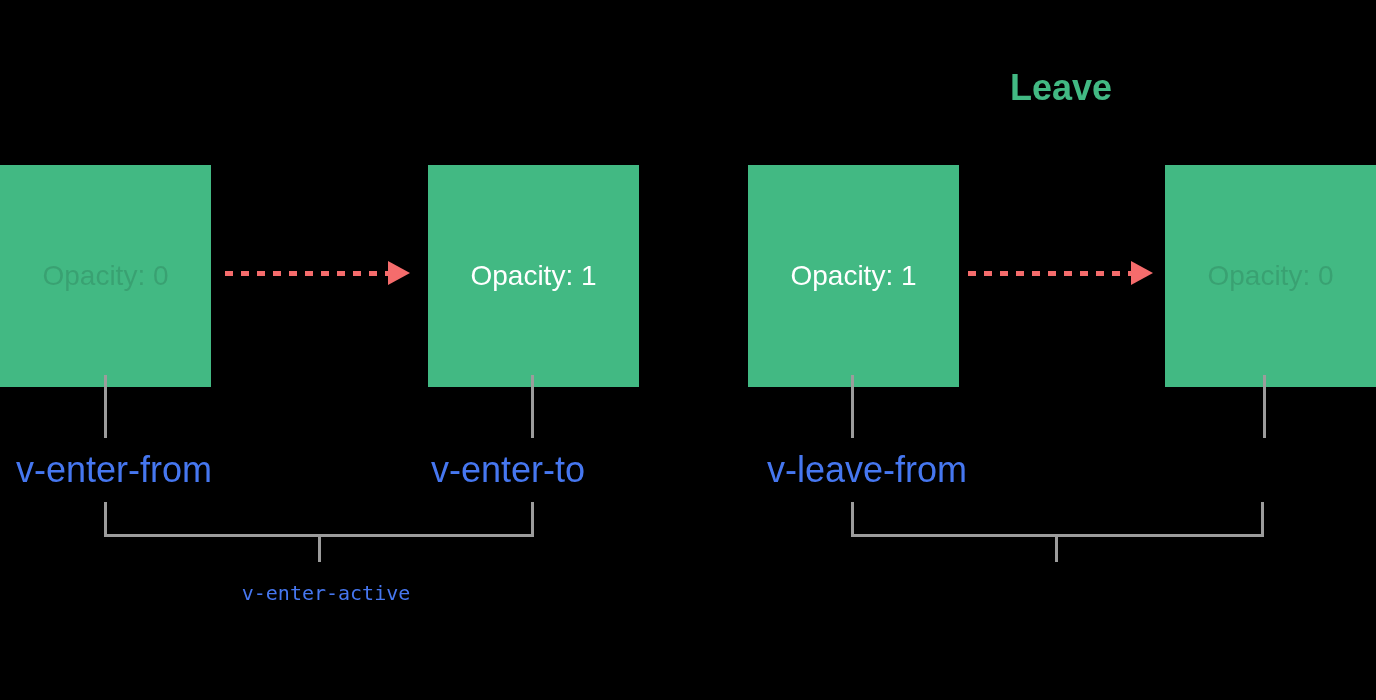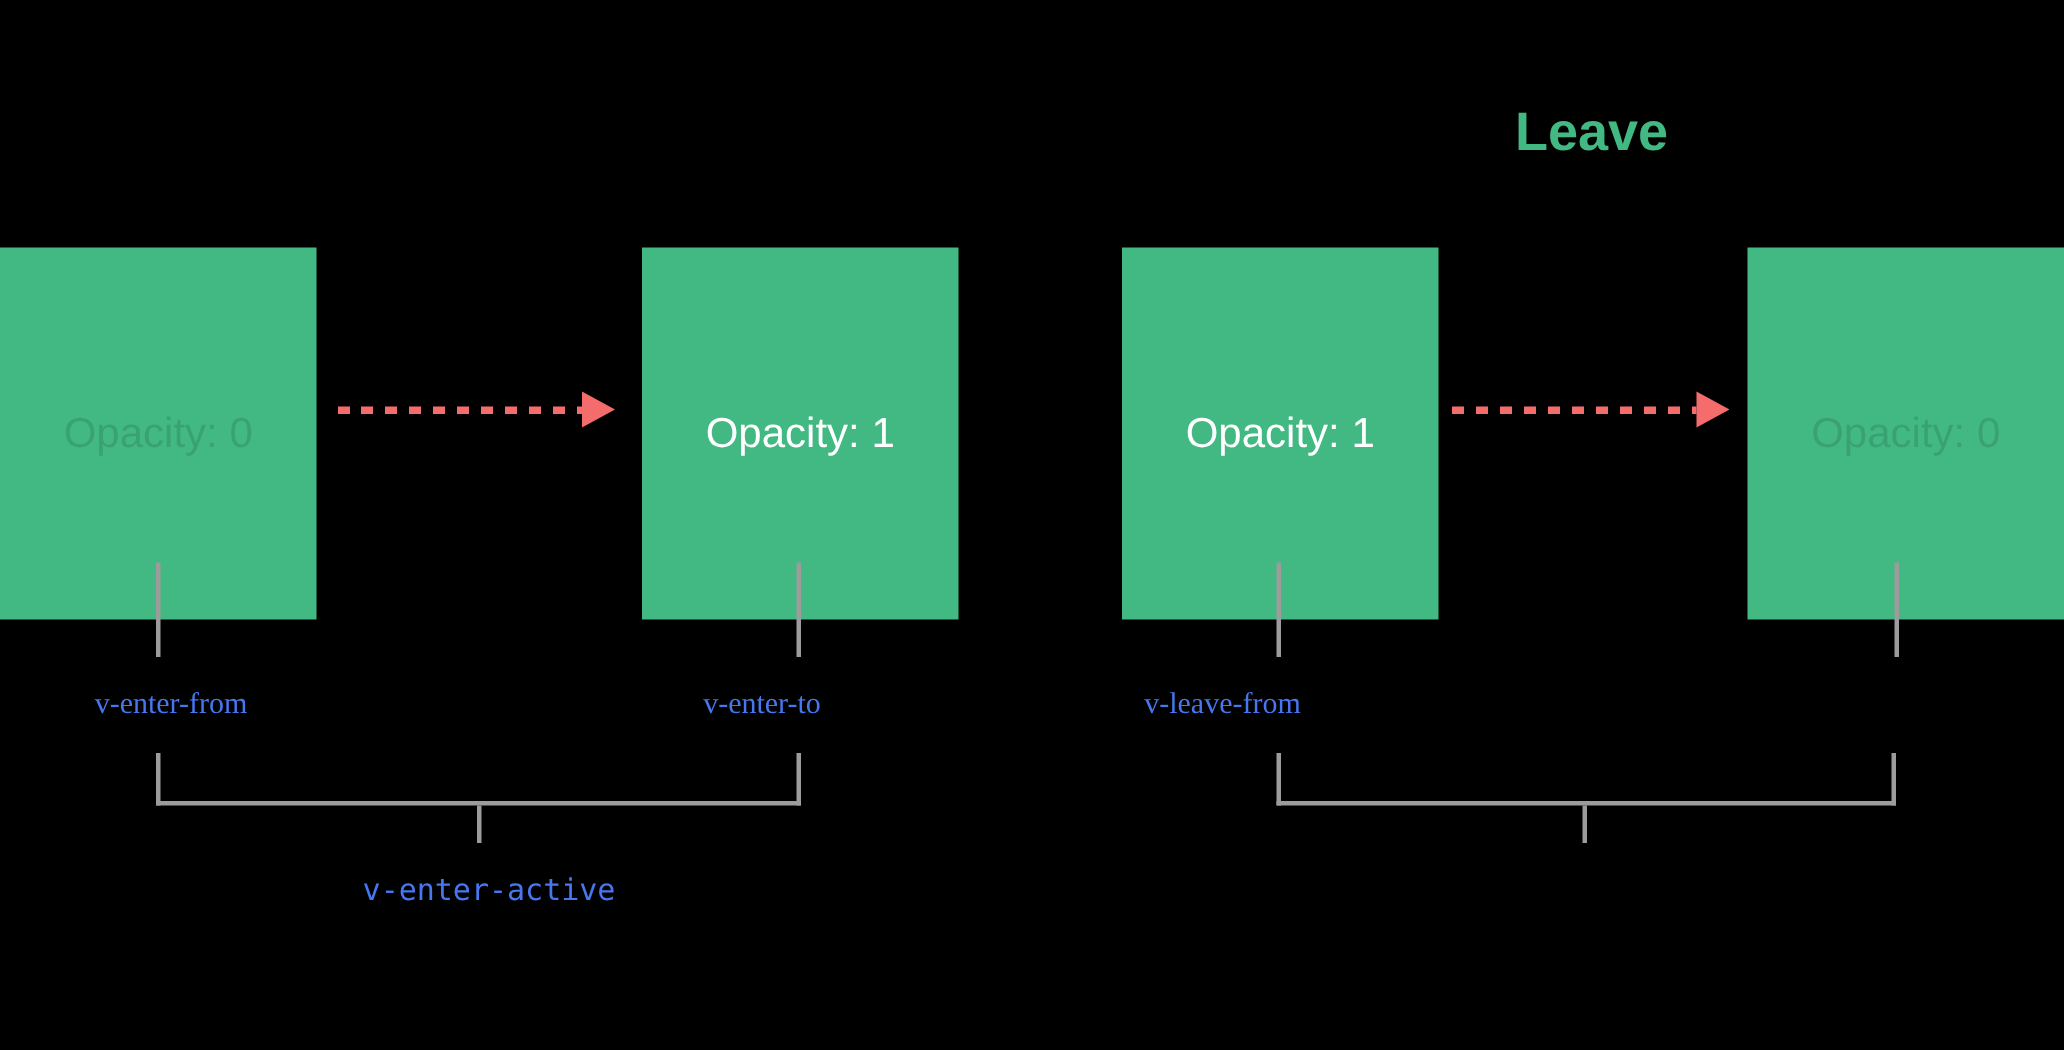--- a/index.html
+++ b/index.html
@@ -16,43 +16,43 @@
     position:relative;width:1376px;height:700px;overflow:hidden;
     background:var(--background);
     font-family:"Liberation Sans","DejaVu Sans",sans-serif;
   }
   .section-title{
     position:absolute;top:67px;transform:translateX(-50%);
     font-size:36px;font-weight:700;line-height:42px;
     color:var(--title-green);white-space:nowrap;
   }
   .state-box{
-    position:absolute;top:165px;width:211px;height:248px;
+    position:absolute;top:165px;width:211px;height:222px;
     background:var(--box-green);
     display:flex;align-items:center;justify-content:center;
   }
   .box-text{
     font-size:28px;line-height:34px;color:var(--box-text-white);white-space:nowrap;
   }
   .box-text.faded{color:rgba(0,0,0,0.13);}
   .dashed-line{
     position:absolute;top:271px;height:5px;
     background:repeating-linear-gradient(to right,var(--arrow-red) 0 8px,transparent 8px 16px);
   }
   .arrow-head{
     position:absolute;top:261px;width:0;height:0;
     border-top:12px solid transparent;border-bottom:12px solid transparent;
     border-left:22px solid var(--arrow-red);
   }
   .vline{position:absolute;width:3px;background:var(--connector-gray);}
   .hline{position:absolute;height:3px;background:var(--connector-gray);}
   .class-label{
     position:absolute;top:453px;transform:translateX(-50%);
-    font-family:Liberation Serif, serif;
-    font-size:20px;line-height:33px;color:var(--class-blue);white-space:nowrap;
+    font-family:Liberation Sans, sans-serif;
+    font-size:36px;line-height:33px;color:var(--class-blue);white-space:nowrap;
   }
   .active-label{
     position:absolute;top:577px;transform:translateX(-50%);
     font-family:"DejaVu Sans Mono","Liberation Mono",monospace;
     font-size:20px;line-height:33px;color:var(--class-blue);white-space:nowrap;
   }
 </style>
 </head>
 <body>
 
@@ -92,21 +92,21 @@
   <div class="dashed-line" style="left:968px;width:163px"></div>
   <div class="arrow-head" style="left:1131px"></div>
 
   <div class="state-box" style="left:1165px">
     <span class="box-text faded">Opacity: 0</span>
   </div>
 
   <div class="vline" style="left:851px;top:375px;height:63px"></div>
   <div class="vline" style="left:1263px;top:375px;height:63px"></div>
 
-  <div class="class-label" style="left:815px">v-leave-from</div>
+  <div class="class-label" style="left:867px">v-leave-from</div>
 
   <div class="vline" style="left:851px;top:502px;height:35px"></div>
   <div class="vline" style="left:1261px;top:502px;height:35px"></div>
   <div class="hline" style="left:851px;top:534px;width:413px"></div>
   <div class="vline" style="left:1055px;top:537px;height:25px"></div>
 
 
 </div>
 
 </body></html>

